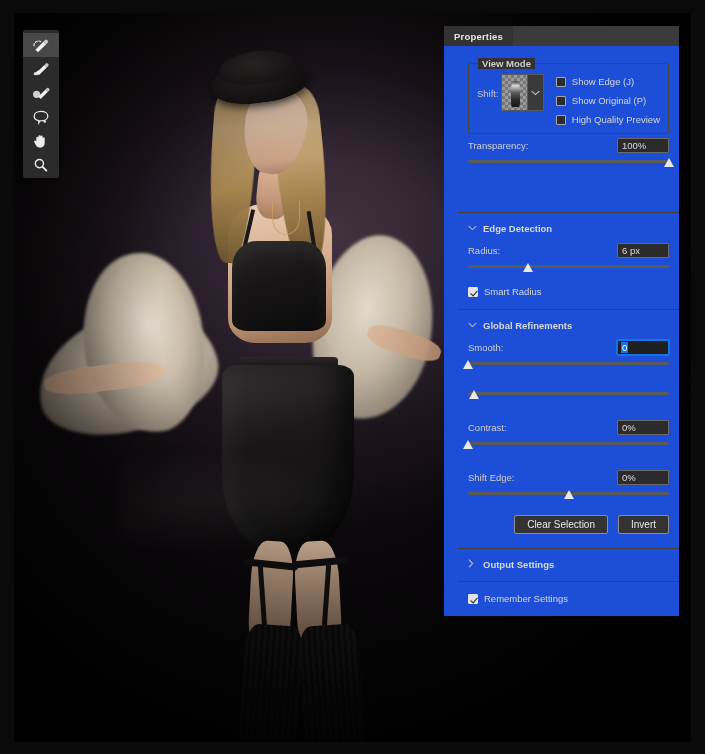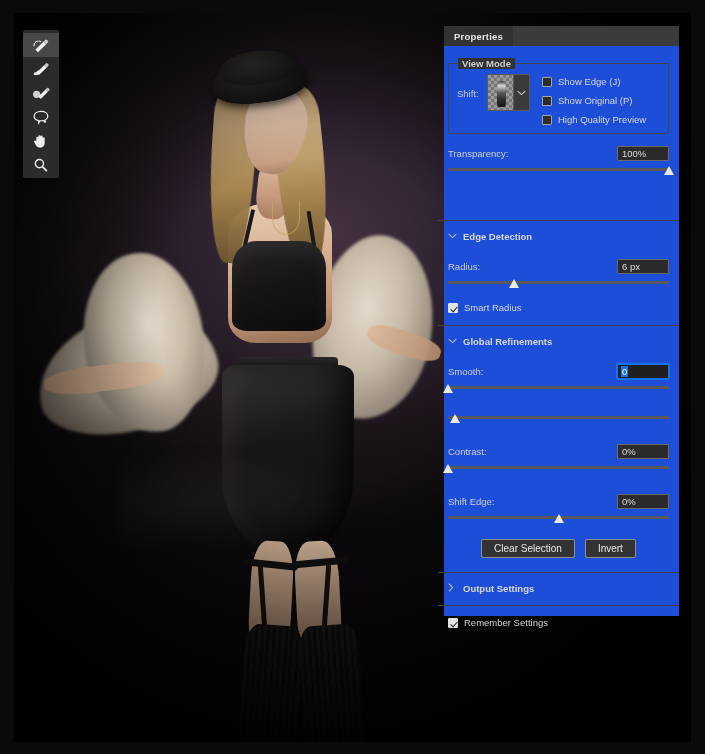--- a/index.html
+++ b/index.html
@@ -160,21 +160,21 @@
     background: #1d4ed8;
     font-size: 10px;
     color: #d4d4d4;
   }
   .tabbar { height: 20px; background: #3b3b3b; display: flex; }
   .tab {
     height: 20px; padding: 0 10px; display: flex; align-items: center;
     background: #323232; color: #e6e6e6; font-size: 9.5px; font-weight: bold;
     letter-spacing: .2px;
   }
-  .panel-body { padding: 8px 10px 0 4px; }
+  .panel-body { padding: 8px 10px 0 24px; }
 
   .group {
     border: 1px solid #454545; border-radius: 2px;
     margin: 9px 0 0 0; padding: 10px 8px 8px 8px; position: relative;
   }
   .group-title {
     position: absolute; top: -6px; left: 9px; padding: 0 4px;
     background: #323232; font-size: 9.5px; color: #cdcdcd; font-weight: bold;
   }
   .viewrow { display: flex; align-items: flex-start; gap: 0; }
@@ -204,21 +204,21 @@
     border-radius: 1px; flex: none; position: relative;
   }
   .cb.checked { background: #e3e3e3; border-color: #e3e3e3; }
   .cb.checked::after {
     content: ""; position: absolute; left: 2.5px; top: 0.5px;
     width: 3px; height: 6px; border: solid #2a2a2a; border-width: 0 1.6px 1.6px 0;
     transform: rotate(42deg);
   }
   .cb-label { font-size: 9.5px; color: #d6d6d6; white-space: nowrap; }
 
-  .ctrl { margin-top: 11px; }
+  .ctrl { margin-top: 3px; }
   .ctrl-head { display: flex; align-items: center; justify-content: space-between; height: 16px; }
   .ctrl-label { font-size: 9.5px; color: #cfcfcf; }
   .numbox {
     width: 52px; height: 15px; background: #2b2b2b; border: 1px solid #6a6a6a;
     color: #dcdcdc; font-size: 9.5px; line-height: 13px; padding: 0 4px;
     border-radius: 1px;
   }
   .numbox.focused {
     border: 1px solid #1473e6; box-shadow: 0 0 0 1px #1473e6;
     background: #1f1f1f; padding: 0 3px;
@@ -233,21 +233,21 @@
     margin-left: -5px;
   }
   .divider { height: 1px; background: #404040; margin: 12px -10px 0 -10px; }
   .section-head {
     display: flex; align-items: center; gap: 7px; height: 22px;
     margin-top: 4px; cursor: pointer;
   }
   .section-title { font-size: 9.5px; font-weight: bold; color: #d8d8d8; }
   .arrow { width: 8px; color: #b5b5b5; font-size: 9px; line-height: 1; }
 
-  .btnrow { display: flex; justify-content: center; gap: 10px; margin-top: 13px; }
+  .btnrow { display: flex; justify-content: flex-end; gap: 10px; margin-top: 13px; }
   .btn {
     height: 19px; padding: 0 12px; background: #333; border: 1px solid #8f8f8f;
     color: #e8e8e8; font-size: 10px; border-radius: 2px; cursor: pointer;
     display: flex; align-items: center; justify-content: center;
   }
   .standalone-cb { display: flex; align-items: flex-end; gap: 6px; margin-top: 11px; cursor: pointer; }
   .spacer-lg { height: 30px; }
 </style>
 </head>
 <body>

